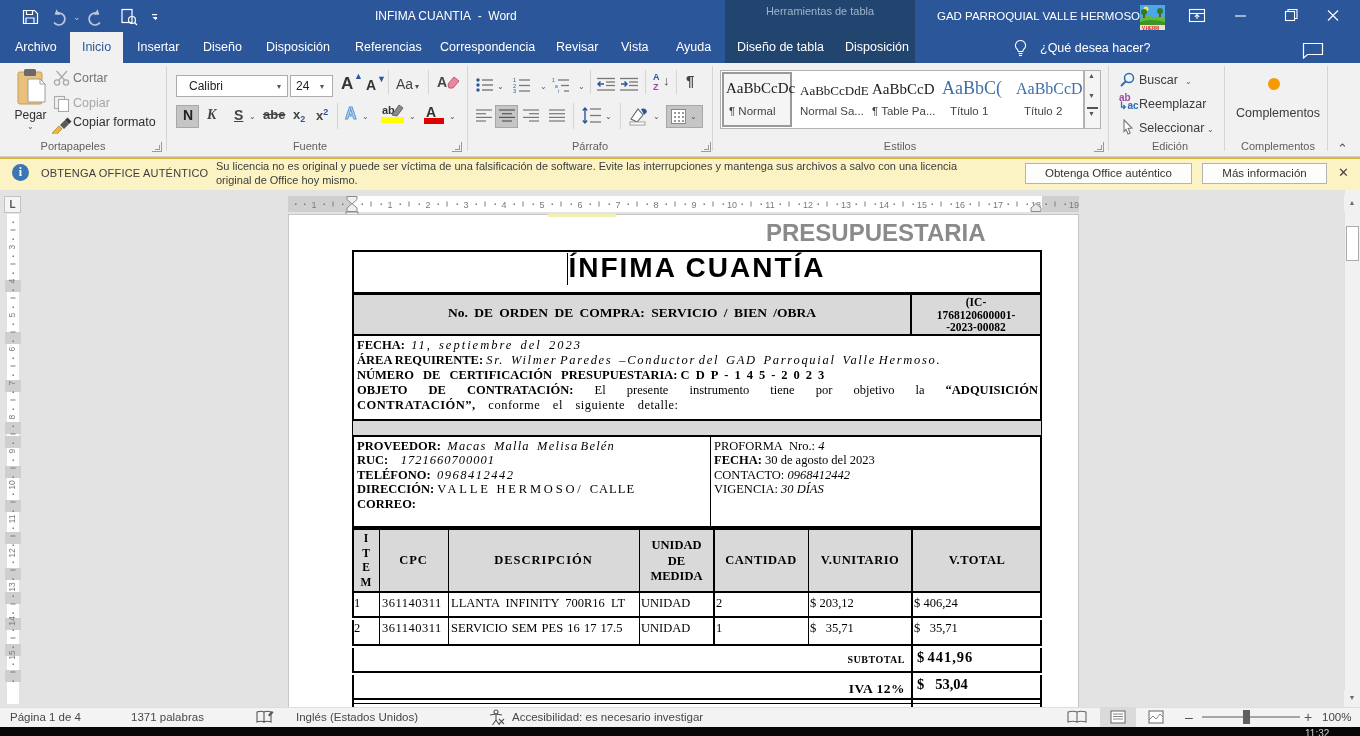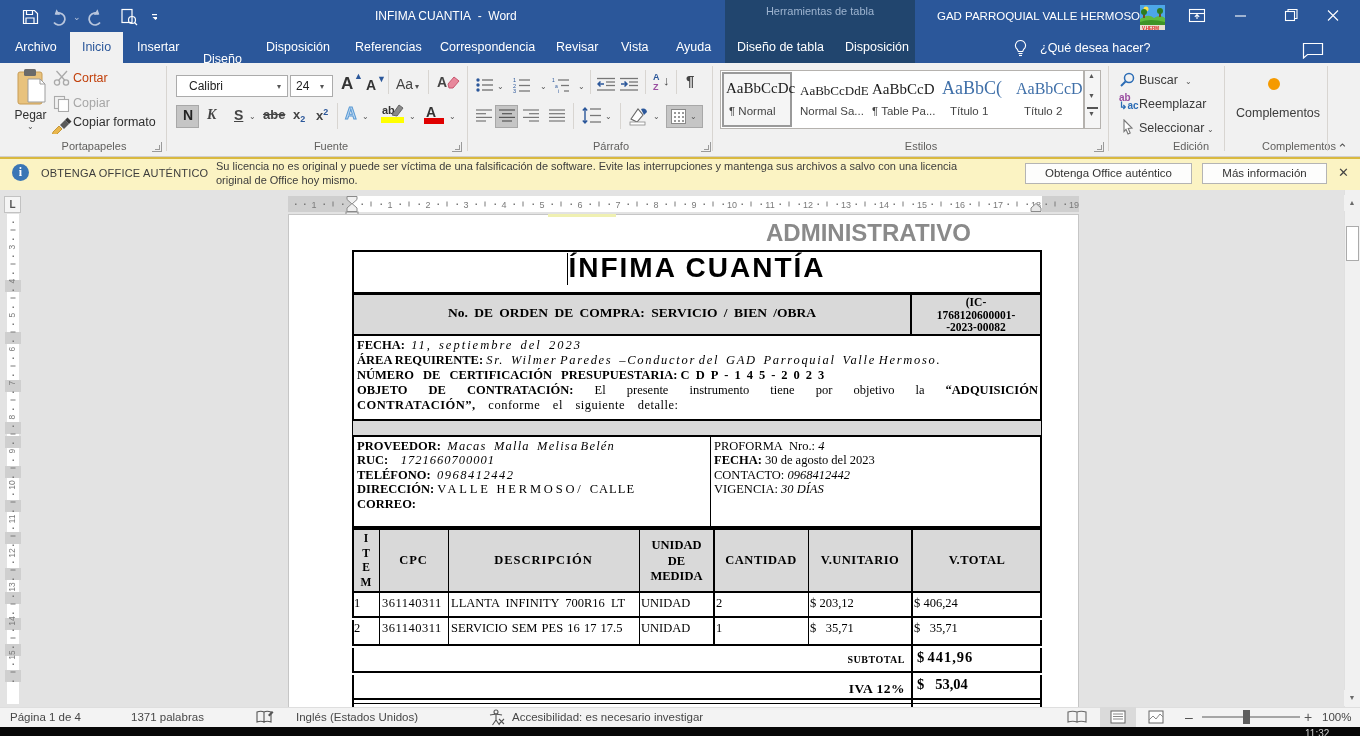--- a/index.html
+++ b/index.html
@@ -7,21 +7,21 @@
 body { position:relative; font-family:"Liberation Sans", sans-serif; background:#e3e3e3; }
 .ab { position:absolute; }
 .titlebar { left:0; top:0; width:1360px; height:32px; background:#2b579a; }
 .tabrow { left:0; top:32px; width:1360px; height:31px; background:#2b579a; }
 .ctx { left:725px; top:0; width:190px; height:63px; background:#21456e; }
 .tab { color:#fff; font-size:12.5px; line-height:31px; }
 .tabactive { background:#f1f1f1; color:#2b579a; line-height:31px; font-size:12.5px; text-align:center; }
 .wtitle { color:#fff; font-size:12px; }
 .ribbon { left:0; top:63px; width:1360px; height:94px; background:#f1f1f1; border-bottom:1px solid #d2cfcb; }
 .gdiv { width:1px; background:#d8d5d1; top:66px; height:85px; }
-.glabel { font-size:11px; color:#605f5d; text-align:center; top:140px;margin-left:21px; }
+.glabel { font-size:11px; color:#605f5d; text-align:center; top:140px; }
 .launcher { width:10px; height:10px; border:1px solid #9a9a9a; border-top:none; border-left:none; top:142px; }
 .launcher:before { content:""; position:absolute; right:1px; bottom:1px; width:4px; height:4px; border-right:1px solid #9a9a9a; border-bottom:1px solid #9a9a9a; }
 .btxt { font-size:11.5px; color:#3b3b3b; }
 .combo { background:#fff; border:1px solid #ababab; font-size:12px; color:#222; }
 .press { background:#c5c5c5; border:1px solid #a8a8a8; }
 .chv { font-size:8px; color:#555; }
 .ybar { left:0; top:157px; width:1360px; height:33px; background:#fbf3c3; border-top:2px solid #d9b940; }
 .ybtn { background:#fdfdfc; border:1px solid #b4b4b4; font-size:11.5px; color:#333; text-align:center; line-height:19px; height:21px; top:163px; }
 .docarea { left:0; top:190px; width:1344px; height:517px; background:#e3e3e3; }
 .statusbar { left:0; top:707px; width:1360px; height:20px; background:#f3f3f3; border-top:1px solid #dedede; font-size:11.5px; color:#474747; }
@@ -86,21 +86,21 @@
   <line x1="50" y1="9" x2="61" y2="9"></line>
   <rect x="100.5" y="4.5" width="9" height="9"></rect>
       <path d="M103 4.5 v-2 h9 v9 h-2"></path>
   <path d="M143 3.5 l10 10 m0 -10 l-10 10"></path>
  </g>
 </svg>
 
 <div class="ab tab" style="left:15px;top:32px;">Archivo</div>
 <div class="ab tabactive" style="left:70px;top:32px;width:53px;height:31px;">Inicio</div>
 <div class="ab tab" style="left:137px;top:32px;">Insertar</div>
-<div class="ab tab" style="left:203px;top:44px;">Diseño</div>
+<div class="ab tab" style="left:203px;top:32px;">Diseño</div>
 <div class="ab tab" style="left:266px;top:32px;">Disposición</div>
 <div class="ab tab" style="left:355px;top:32px;">Referencias</div>
 <div class="ab tab" style="left:440px;top:32px;">Correspondencia</div>
 <div class="ab tab" style="left:556px;top:32px;">Revisar</div>
 <div class="ab tab" style="left:621px;top:32px;">Vista</div>
 <div class="ab tab" style="left:676px;top:32px;">Ayuda</div>
 <div class="ab tab" style="left:737px;top:32px;">Diseño de tabla</div>
 <div class="ab tab" style="left:845px;top:32px;">Disposición</div>
 <svg class="ab" style="left:1012px;top:39px" width="17" height="18" viewBox="0 0 17 18">
  <g stroke="#fff" fill="none" stroke-width="1.1">
@@ -124,21 +124,21 @@
 </svg>
 <div class="ab btxt" style="left:8px;top:108px;width:45px;text-align:center;font-size:12px;color:#2f2f2f;">Pegar</div>
 <div class="ab chv" style="left:27px;top:122px;">⌄</div>
 <svg class="ab" style="left:53px;top:70px" width="20" height="16" viewBox="0 0 20 16">
  <g stroke="#a9a9a9" fill="none" stroke-width="1.3">
   <circle cx="4" cy="12.5" r="2.6"></circle>
       <circle cx="13" cy="12.5" r="2.6"></circle>
   <path d="M5.5 10.5 L14 1 M12 10.5 L3.5 1"></path>
  </g>
 </svg>
-<div class="ab btxt" style="left:73px;top:71px;color:#c2410c;font-size:12.5px;">Cortar</div>
+<div class="ab btxt" style="left:73px;top:71px;color:#737373;font-size:12.5px;">Cortar</div>
 <svg class="ab" style="left:53px;top:95px" width="18" height="17" viewBox="0 0 18 17">
  <g stroke="#aaa" fill="#f1f1f1" stroke-width="1.1">
   <rect x="1.5" y="1.5" width="10" height="12"></rect>
   <rect x="5.5" y="4.5" width="10" height="12" fill="#fff"></rect>
  </g>
 </svg>
 <div class="ab btxt" style="left:73px;top:96px;color:#a6a6a6;font-size:12.5px;">Copiar</div>
 <svg class="ab" style="left:51px;top:116px" width="22" height="18" viewBox="0 0 22 18">
  <path d="M2 16 l6 -6 3 3 -6 6 -4 1 z" fill="#e9b64c" stroke="#c59737"></path>
  <path d="M9 9 l5 -5 4 4 -5 5 z" fill="#5a5a5a"></path>
@@ -530,21 +530,21 @@
     <rect x="7.5" y="398.5" width="1.5" height="1.5" fill="#7a7a7a"></rect>
     <line x1="5.5" y1="424" x2="10.5" y2="424" stroke="#7a7a7a" stroke-width="1"></line>
     <rect x="7.5" y="415.5" width="1.5" height="1.5" fill="#7a7a7a"></rect>
     <rect x="7.5" y="432.5" width="1.5" height="1.5" fill="#7a7a7a"></rect>
     <line x1="5.5" y1="458" x2="10.5" y2="458" stroke="#7a7a7a" stroke-width="1"></line>
     <rect x="7.5" y="449.5" width="1.5" height="1.5" fill="#7a7a7a"></rect>
     <rect x="7.5" y="466.5" width="1.5" height="1.5" fill="#7a7a7a"></rect>
   </svg>
 <div class="ab" style="left:288px;top:214px;width:791px;height:493px;background:#fff;border:1px solid #c6c6c6;border-bottom:none;"></div>
 <div class="ab" style="left:548px;top:214px;width:68px;height:3px;background:#eff0b2;"></div>
-<div class="ab" style="left:766px;top:219px;font-size:24px;font-weight:bold;color:#8a8a8a;">ADMINISTRATIVO</div>
+<div class="ab" style="left:766px;top:219px;font-size:24px;font-weight:bold;color:#8a8a8a;">PRESUPUESTARIA</div>
 
 <div class="ab serif" style="left:352px;top:250px;width:690px;height:44px;border:2px solid #000;"></div>
 <div class="ab" style="left:352px;top:252px;width:690px;text-align:center;font-size:28px;font-weight:bold;letter-spacing:2px;color:#000;">ÍNFIMA CUANTÍA</div>
 <div class="ab" style="left:567px;top:253px;width:1px;height:32px;background:#000;"></div>
 <div class="ab" style="left:352px;top:294px;width:690px;height:42px;background:#d9d9d9;border:2px solid #000;border-top:1px solid #000;"></div>
 <div class="ab" style="left:910px;top:294px;width:2px;height:42px;background:#000;"></div>
 <div class="ab serif" style="left:352px;top:305px;width:560px;text-align:center;font-size:13.5px;font-weight:bold;word-spacing:3px;color:#000;">No. DE ORDEN DE COMPRA: SERVICIO / BIEN /OBRA</div>
 <div class="ab serif" style="left:912px;top:296px;width:128px;text-align:center;font-size:11.5px;font-weight:bold;line-height:12.5px;color:#000;">(IC-<br>1768120600001-<br>-2023-00082</div>
 
 <div class="ab" style="left:352px;top:336px;width:690px;height:85px;border:2px solid #000;border-top:none;"></div>

